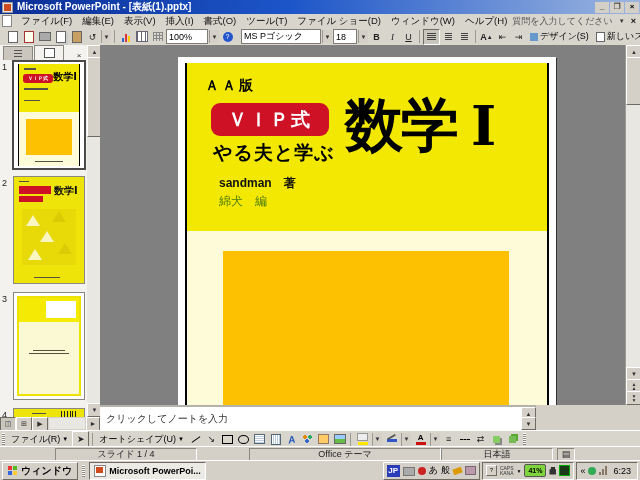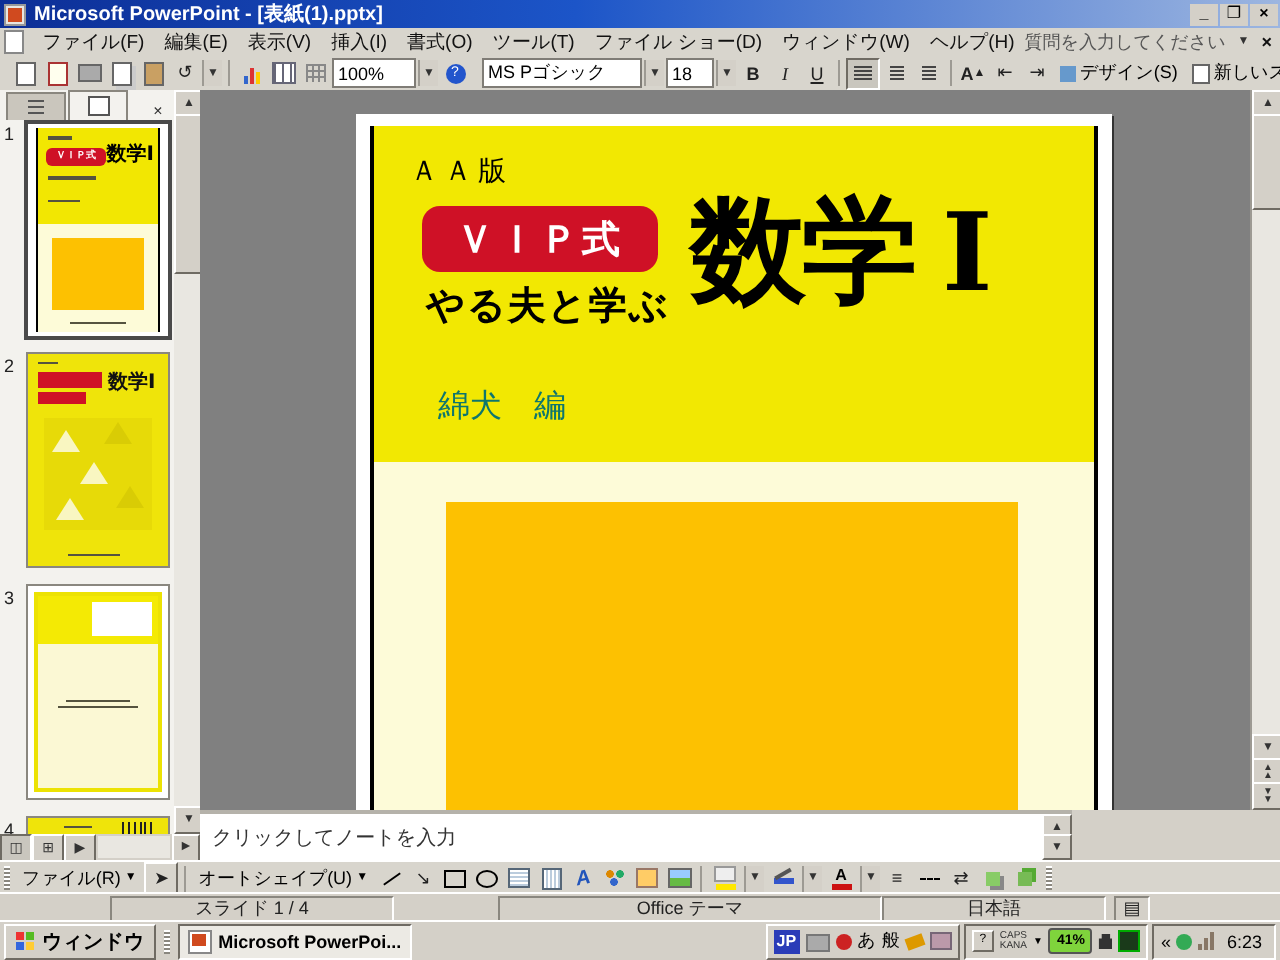--- a/index.html
+++ b/index.html
@@ -91,30 +91,30 @@
   .vbtn{width:14px;height:12px;font-size:7px;display:flex;align-items:center;justify-content:center;color:#333}
   #phtrack{flex:1;height:11px;background:#e9e7e1;margin:0 1px}
   
   #editor{top:45px;left:100px;width:525px;height:360px;background:#808080;overflow:hidden}
   #page{position:absolute;left:78px;top:12px;width:378px;height:348px;background:#fff;
         box-shadow:1px 1px 0 #333;overflow:hidden}
   #cover{position:absolute;left:7px;top:6px;width:360px;height:342px;
          border-left:2px solid #000;border-right:2px solid #000;overflow:hidden}
   #cover-yellow{position:absolute;top:0;left:0;right:0;height:168px;background:#f2e802}
   #cover-cream{position:absolute;top:168px;left:0;right:0;bottom:0;background:#fdfbd8}
-  #edition{position:absolute;left:18px;top:14px;font-size:14px;font-weight:normal;color:#000;letter-spacing:3px}
+  #edition{position:absolute;left:18px;top:14px;font-size:14px;font-weight:bold;color:#000;letter-spacing:3px}
   #vip-badge{position:absolute;left:24px;top:40px;width:118px;height:33px;background:#cf1126;
              border-radius:9px;color:#fff;font-size:19px;font-weight:bold;letter-spacing:2px;
              display:flex;align-items:center;justify-content:center}
   #subtitle{position:absolute;left:26px;top:77px;font-size:19px;font-weight:800;color:#000;letter-spacing:1px}
   #cover-title{position:absolute;left:158px;top:24px;font-size:58px;font-weight:bold;color:#000;
                white-space:nowrap;letter-spacing:-2px}
   #cover-title .numeral{font-family:"Liberation Serif","DejaVu Serif",serif;font-size:54px;margin-left:14px}
   #author1{position:absolute;left:32px;top:112px;font-size:12px;font-weight:bold;color:#111}
-  #author2{position:absolute;left:32px;top:130px;font-size:16px;color:#0f766e}
+  #author2{position:absolute;left:32px;top:130px;font-size:12px;color:#4d7c0f}
   #orange-rect{position:absolute;left:36px;top:20px;width:286px;height:160px;background:#fdc101}
   
   #vscroll{top:45px;left:625px;width:15px;height:360px;background:#e9e7e1;border-left:1px solid #9d9a93}
   #vscroll .sbtn{width:14px}
   #vthumb{position:absolute;top:12px;left:0;width:14px;height:46px;background:#d4d0c8}
   .dblarr{display:flex;flex-direction:column;line-height:4px;font-size:5px}
   
   #notes{top:405px;left:100px;width:436px;height:25px;background:#fff;border-top:2px solid #b5b2aa}
   #notes-text{position:absolute;left:6px;top:5px;font-size:10px;color:#333}
   #nscroll{position:absolute;right:0;top:0;width:14px;height:23px;background:#e9e7e1}
@@ -333,20 +333,21 @@
 </div>
 
 <div id="editor" class="abs">
   <div id="page">
     <div id="cover">
       <div id="cover-yellow">
         <span id="edition">ＡＡ版</span>
         <span id="vip-badge">ＶＩＰ式</span>
         <span id="subtitle">やる夫と学ぶ</span>
         <span id="cover-title"><span>数学</span><span class="numeral">Ⅰ</span></span>
+        <span id="author1">sandman　著</span>
         <span id="author2">綿犬　編</span>
       </div>
       <div id="cover-cream">
         <span id="orange-rect"></span>
       </div>
     </div>
   </div>
 </div>
 
 <div id="vscroll" class="abs">

